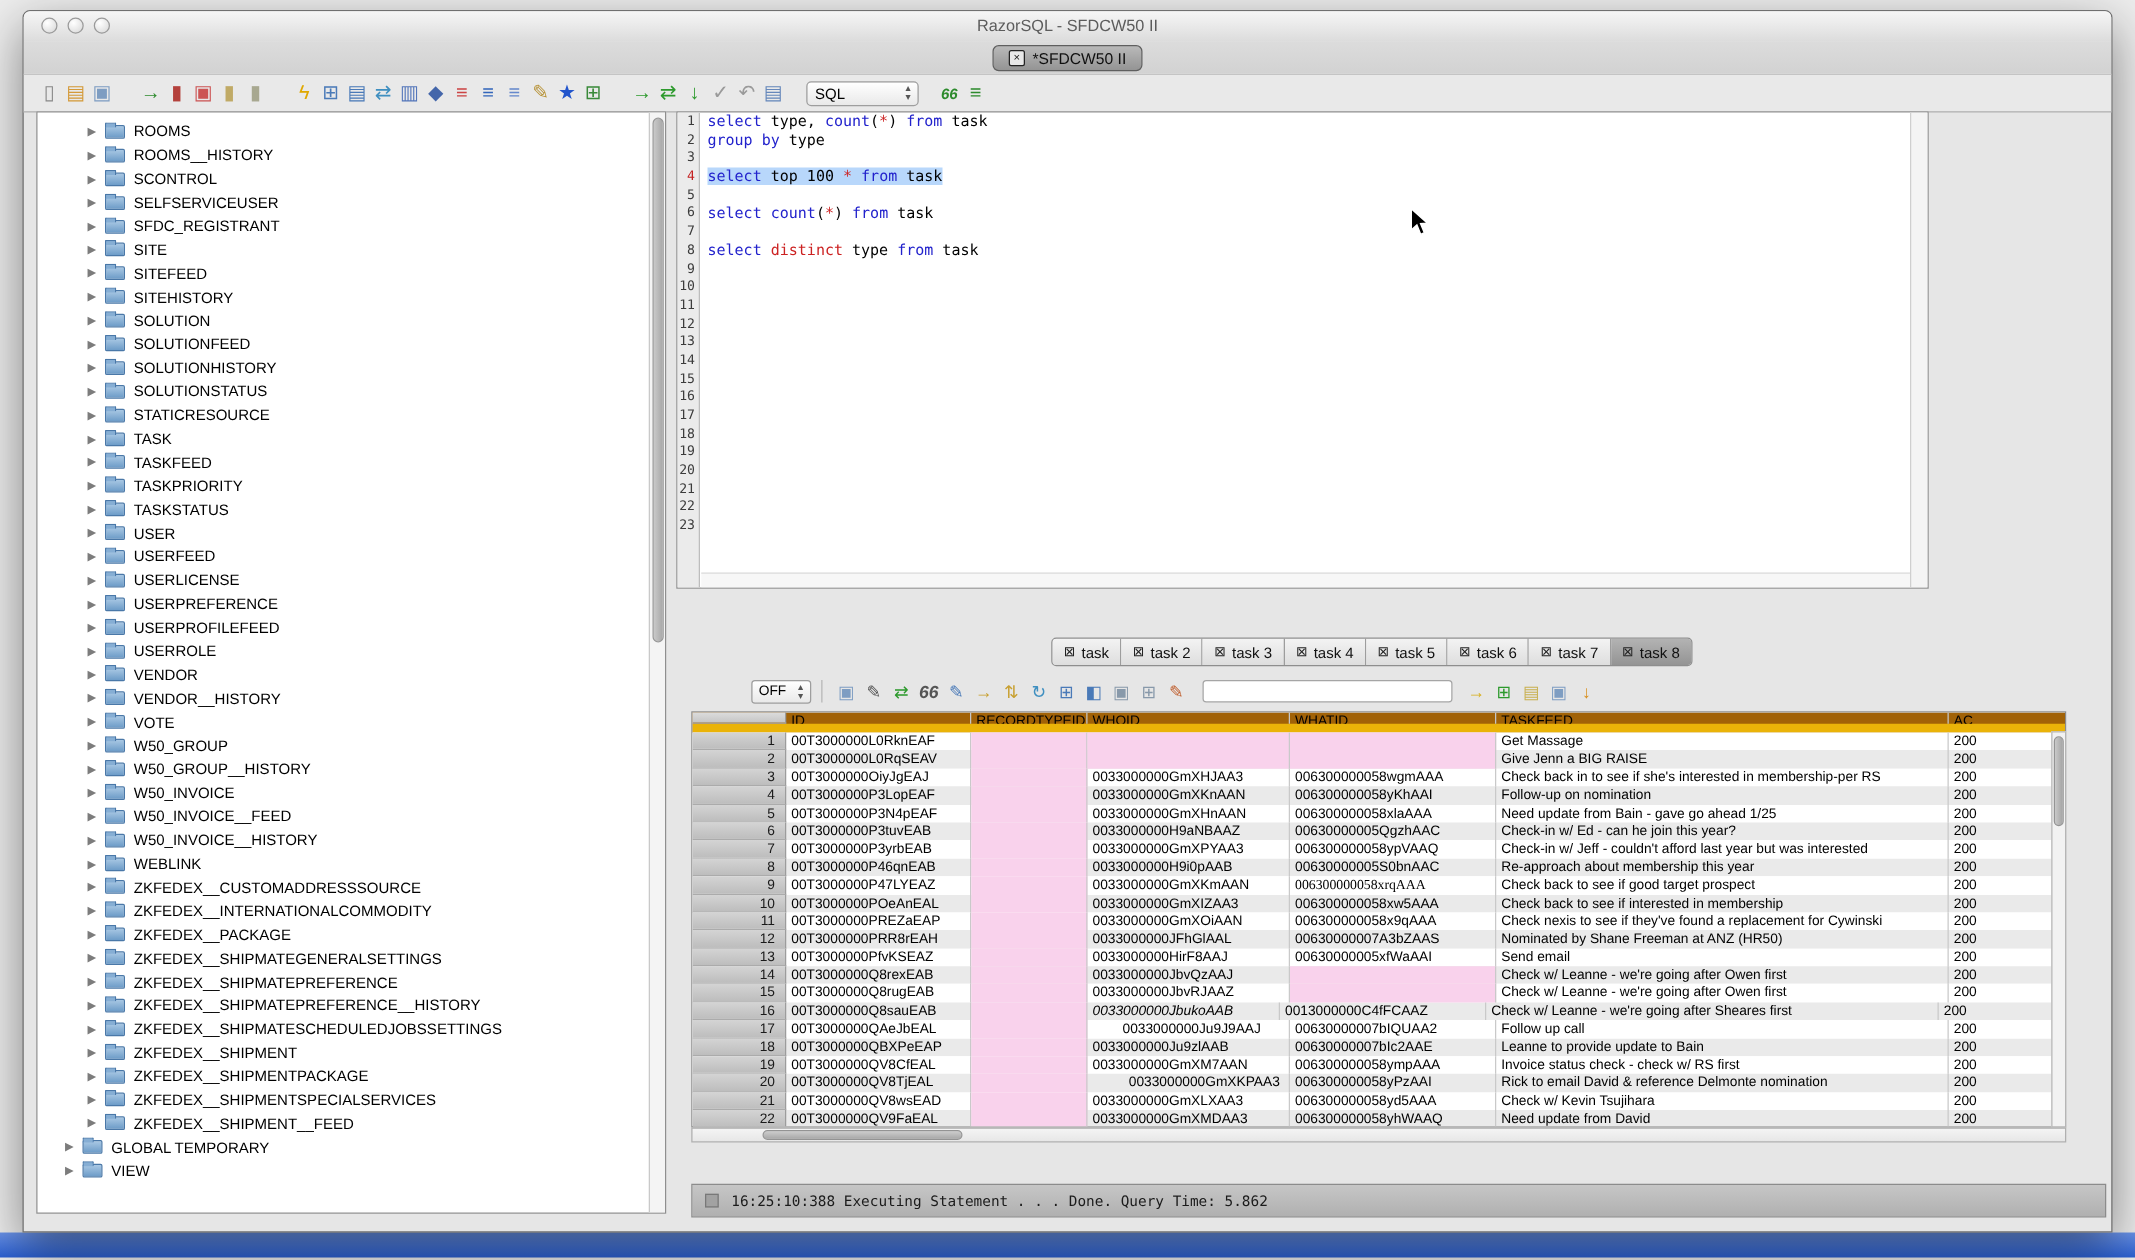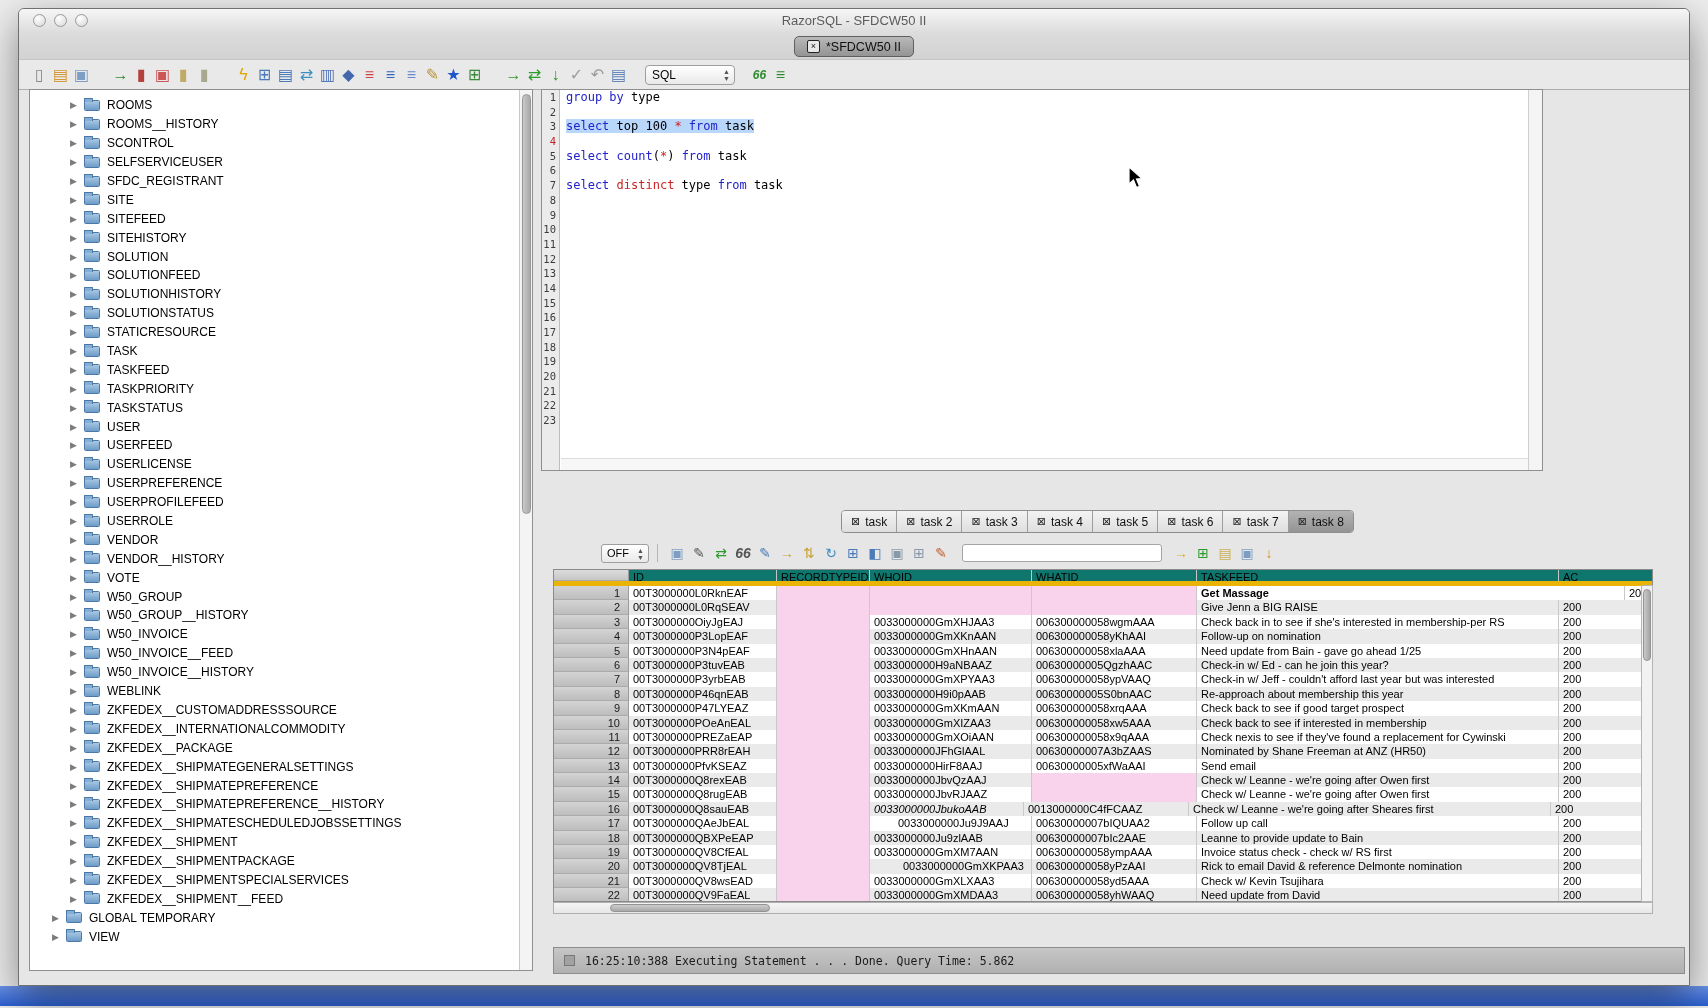--- a/index.html
+++ b/index.html
@@ -89,21 +89,21 @@
                 font-size:11px;padding:0 5px;position:relative;}
   .res-sep{width:1px;height:18px;background:#b5b5b5;margin:0 8px;}
   .rbi{display:inline-block;width:22px;font-size:14px;line-height:18px;text-align:center;}
   .search-input{margin-left:10px;width:200px;height:18px;border:1px solid #a5a5a5;border-radius:3px;
                 background:#fff;font-size:11px;padding:0 5px;outline:none;}
   .res-right{display:flex;margin-left:8px;}
 
   
   .grid{position:absolute;left:534px;top:560px;width:1100px;height:333px;background:#fff;
         border:1px solid #8a8a8a;overflow:hidden;font-size:11px;}
-  .gh{display:flex;height:16px;border-bottom:5px solid #eab308;background:#0f766e;}
+  .gh{display:flex;height:16px;border-bottom:7px solid #eab308;background:#a16207;}
   .gh .cell{line-height:15px;}
   .cell{flex:none;padding:0 4px;border-right:1px solid #c6c6c6;white-space:nowrap;overflow:hidden;
         height:100%;line-height:14px;}
   .gr{display:flex;height:14.4px;background:#fff;}
   .gr.even{background:#eaeaea;}
   .gr .cell{line-height:14.4px;border-right:1px solid #c9c9c9;}
   .cell.num{background:linear-gradient(#d4d4d4,#bdbdbd);border-right:1px solid #9c9c9c;
             border-bottom:1px solid #ababab;text-align:right;padding-right:8px;color:#1a1a1a;}
   .gh .cell.num{background:linear-gradient(#dcdcdc,#c6c6c6);}
   .cell.null{background:#f9d2ec;}
@@ -442,20 +442,21 @@
           <div class="ln">16</div>
           <div class="ln">17</div>
           <div class="ln">18</div>
           <div class="ln">19</div>
           <div class="ln">20</div>
           <div class="ln">21</div>
           <div class="ln">22</div>
           <div class="ln">23</div>
         </div>
       <div class="code">
+          <div class="codeline"><span class="seg-k">select</span><span class="seg-p"> type, </span><span class="seg-k">count</span><span class="seg-p">(</span><span class="seg-r">*</span><span class="seg-p">) </span><span class="seg-k">from</span><span class="seg-p"> task</span></div>
           <div class="codeline"><span class="seg-k">group by</span><span class="seg-p"> type</span></div>
           <div class="codeline"></div>
           <div class="codeline"><span class="sel"><span class="seg-k">select</span><span class="seg-p"> top 100 </span><span class="seg-r">*</span><span class="seg-p"> </span><span class="seg-k">from</span><span class="seg-p"> task</span></span></div>
           <div class="codeline"></div>
           <div class="codeline"><span class="seg-k">select</span><span class="seg-p"> </span><span class="seg-k">count</span><span class="seg-p">(</span><span class="seg-r">*</span><span class="seg-p">) </span><span class="seg-k">from</span><span class="seg-p"> task</span></div>
           <div class="codeline"></div>
           <div class="codeline"><span class="seg-k">select</span><span class="seg-p"> </span><span class="seg-r">distinct</span><span class="seg-p"> type </span><span class="seg-k">from</span><span class="seg-p"> task</span></div>
           <div class="codeline"></div>
           <div class="codeline"></div>
           <div class="codeline"></div>
@@ -556,21 +557,21 @@
           <div class="cell" style="width: 362px;">TASKFEED</div>
           <div class="cell" style="width: 95px;">AC</div>
         </div>
       <div>
           <div class="gr">
             <div class="cell num" style="width: 75px;">1</div>
             <div class="cell" style="width: 148px;">00T3000000L0RknEAF</div>
             <div class="cell null" style="width: 93px;"></div>
             <div class="cell null" style="width: 162px;"></div>
             <div class="cell null" style="width: 165px;"></div>
-            <div class="cell" style="width: 428px; font-weight: bold;">Get Massage</div>
+            <div class="cell" style="width: 362px;">Get Massage</div>
             <div class="cell" style="width: 95px;">200</div>
           </div>
           <div class="gr even">
             <div class="cell num" style="width: 75px;">2</div>
             <div class="cell" style="width: 148px;">00T3000000L0RqSEAV</div>
             <div class="cell null" style="width: 93px;"></div>
             <div class="cell null" style="width: 162px;"></div>
             <div class="cell null" style="width: 165px;"></div>
             <div class="cell" style="width: 362px;">Give Jenn a BIG RAISE</div>
             <div class="cell" style="width: 95px;">200</div>
@@ -627,21 +628,21 @@
             <div class="cell" style="width: 162px;">0033000000H9i0pAAB</div>
             <div class="cell" style="width: 165px;">00630000005S0bnAAC</div>
             <div class="cell" style="width: 362px;">Re-approach about membership this year</div>
             <div class="cell" style="width: 95px;">200</div>
           </div>
           <div class="gr">
             <div class="cell num" style="width: 75px;">9</div>
             <div class="cell" style="width: 148px;">00T3000000P47LYEAZ</div>
             <div class="cell null" style="width: 93px;"></div>
             <div class="cell" style="width: 162px;">0033000000GmXKmAAN</div>
-            <div class="cell" style="width: 165px;">006300000058xrqAAA</div>
+            <div class="cell" style="width: 165px; font-family: Liberation Serif, serif;">006300000058xrqAAA</div>
             <div class="cell" style="width: 362px;">Check back to see if good target prospect</div>
             <div class="cell" style="width: 95px;">200</div>
           </div>
           <div class="gr even">
             <div class="cell num" style="width: 75px;">10</div>
             <div class="cell" style="width: 148px;">00T3000000POeAnEAL</div>
             <div class="cell null" style="width: 93px;"></div>
             <div class="cell" style="width: 162px;">0033000000GmXIZAA3</div>
             <div class="cell" style="width: 165px;">006300000058xw5AAA</div>
             <div class="cell" style="width: 362px;">Check back to see if interested in membership</div>

